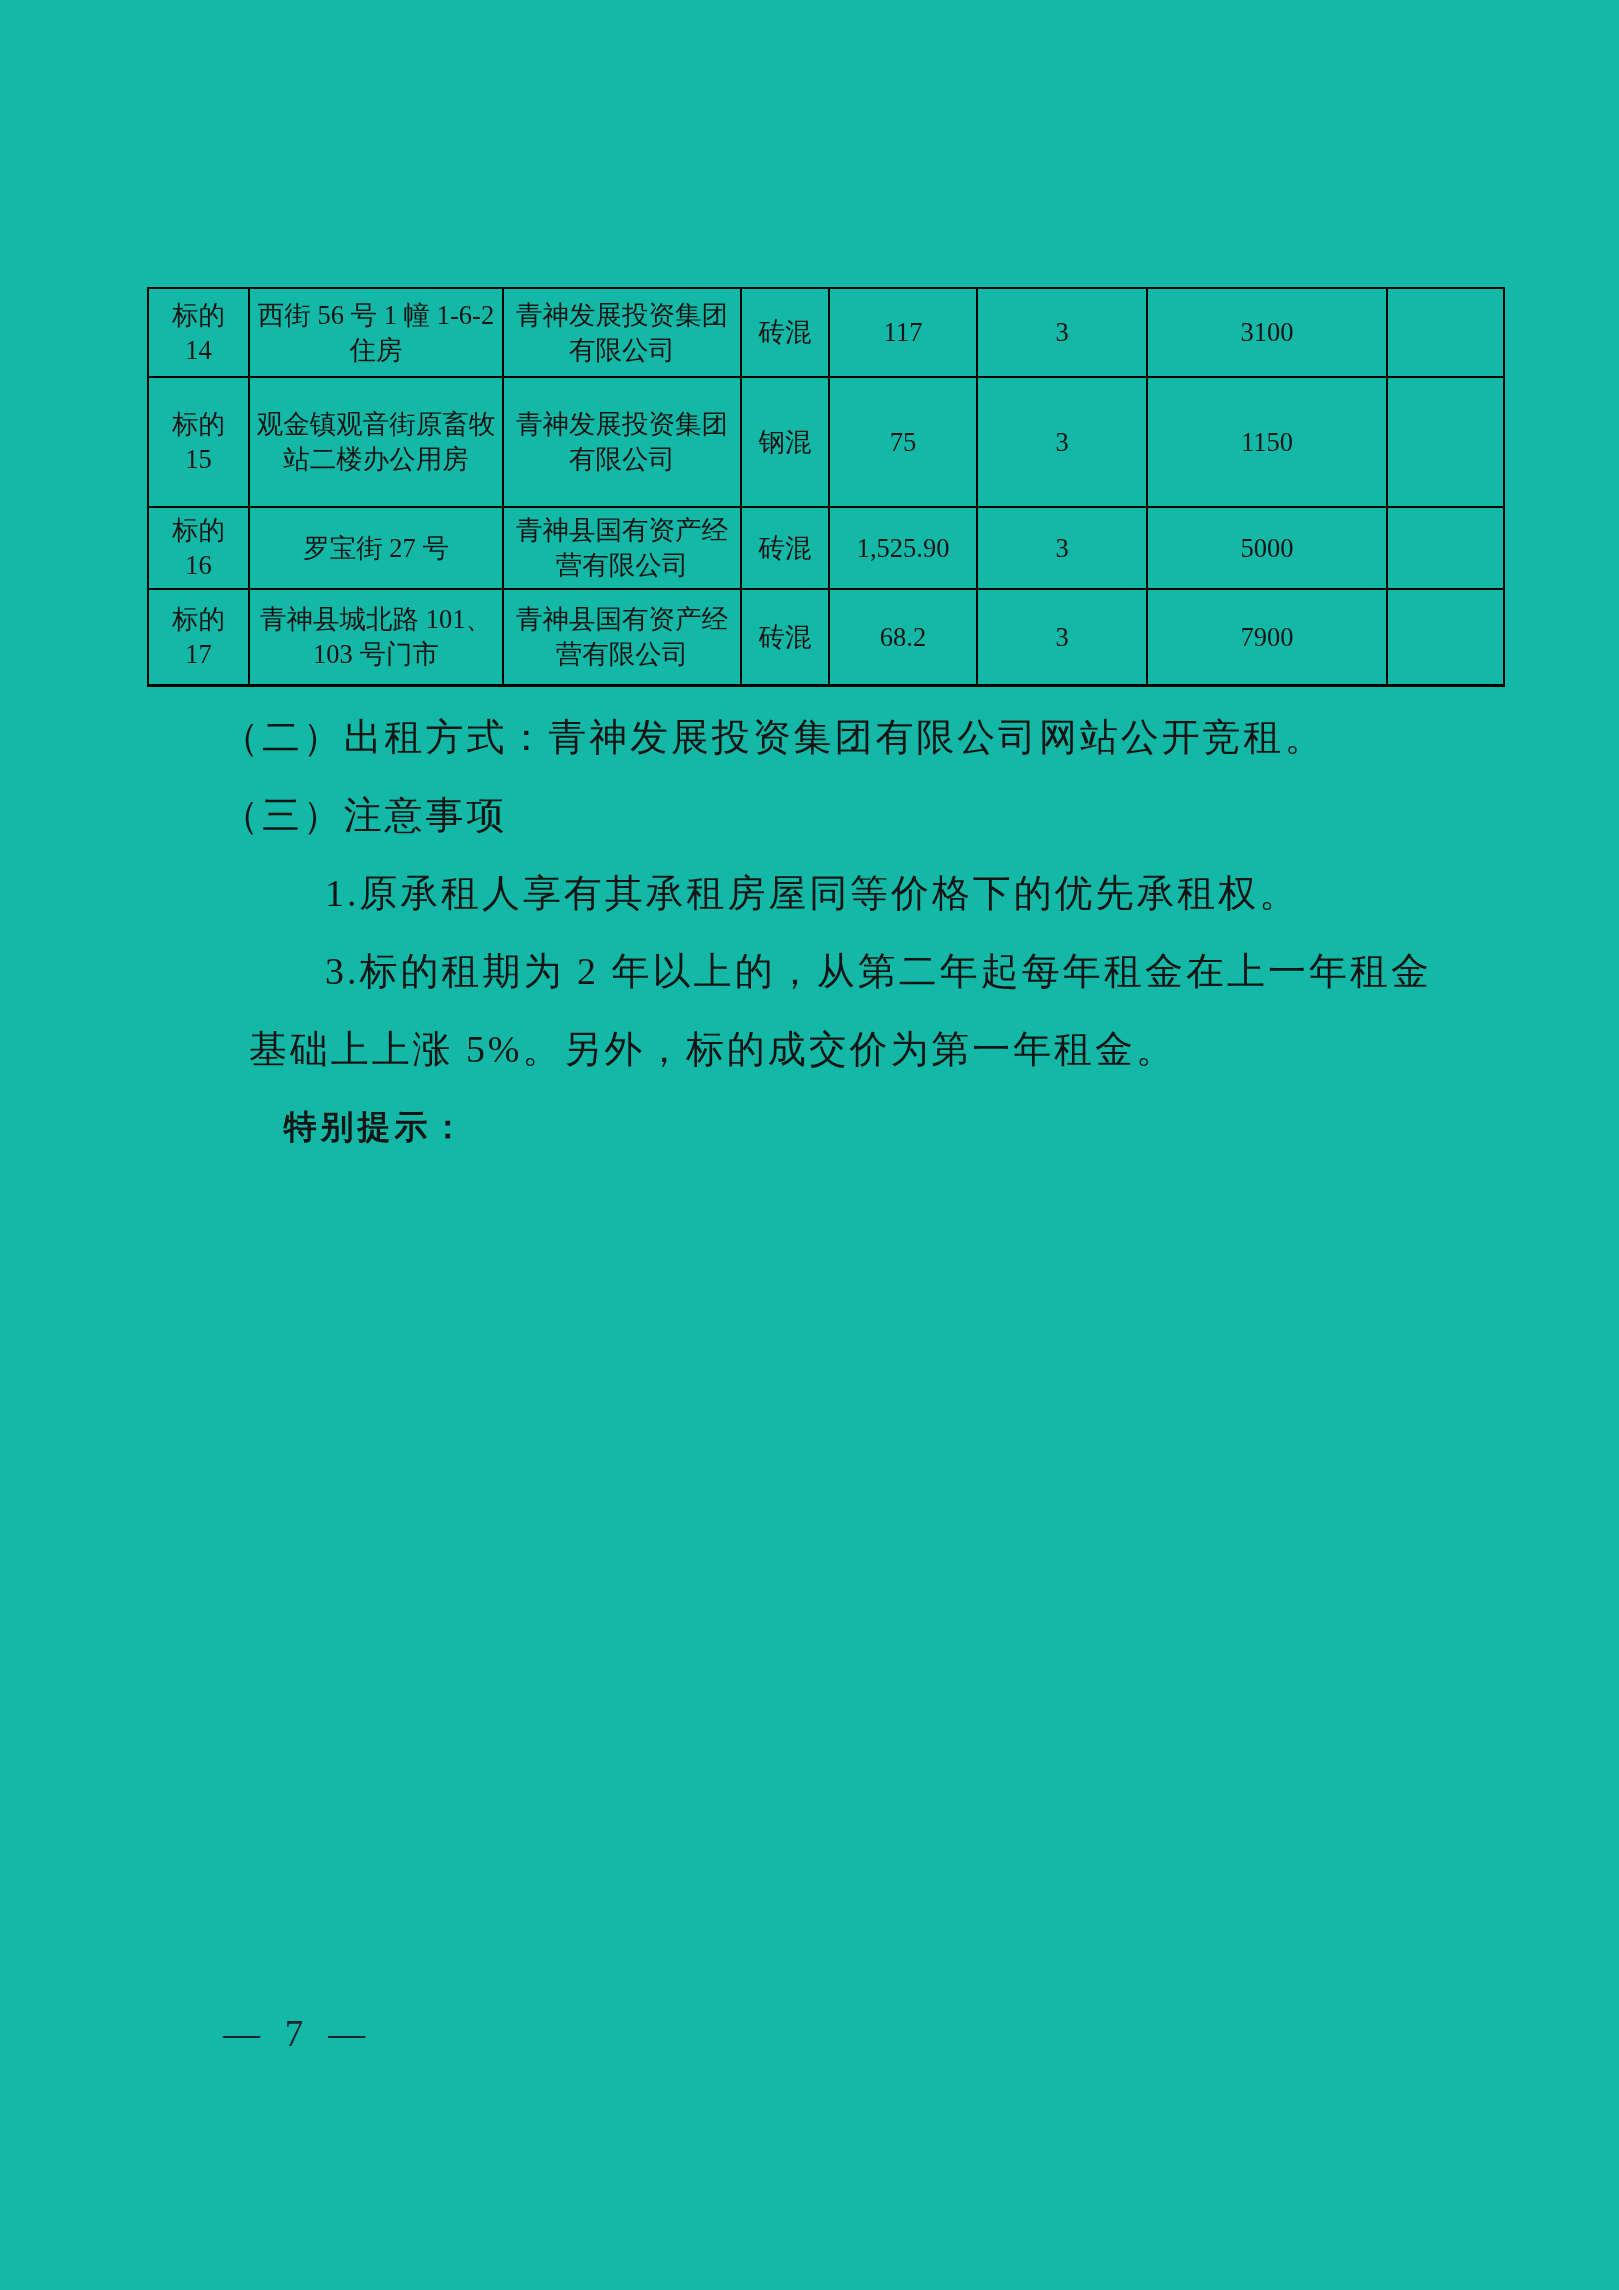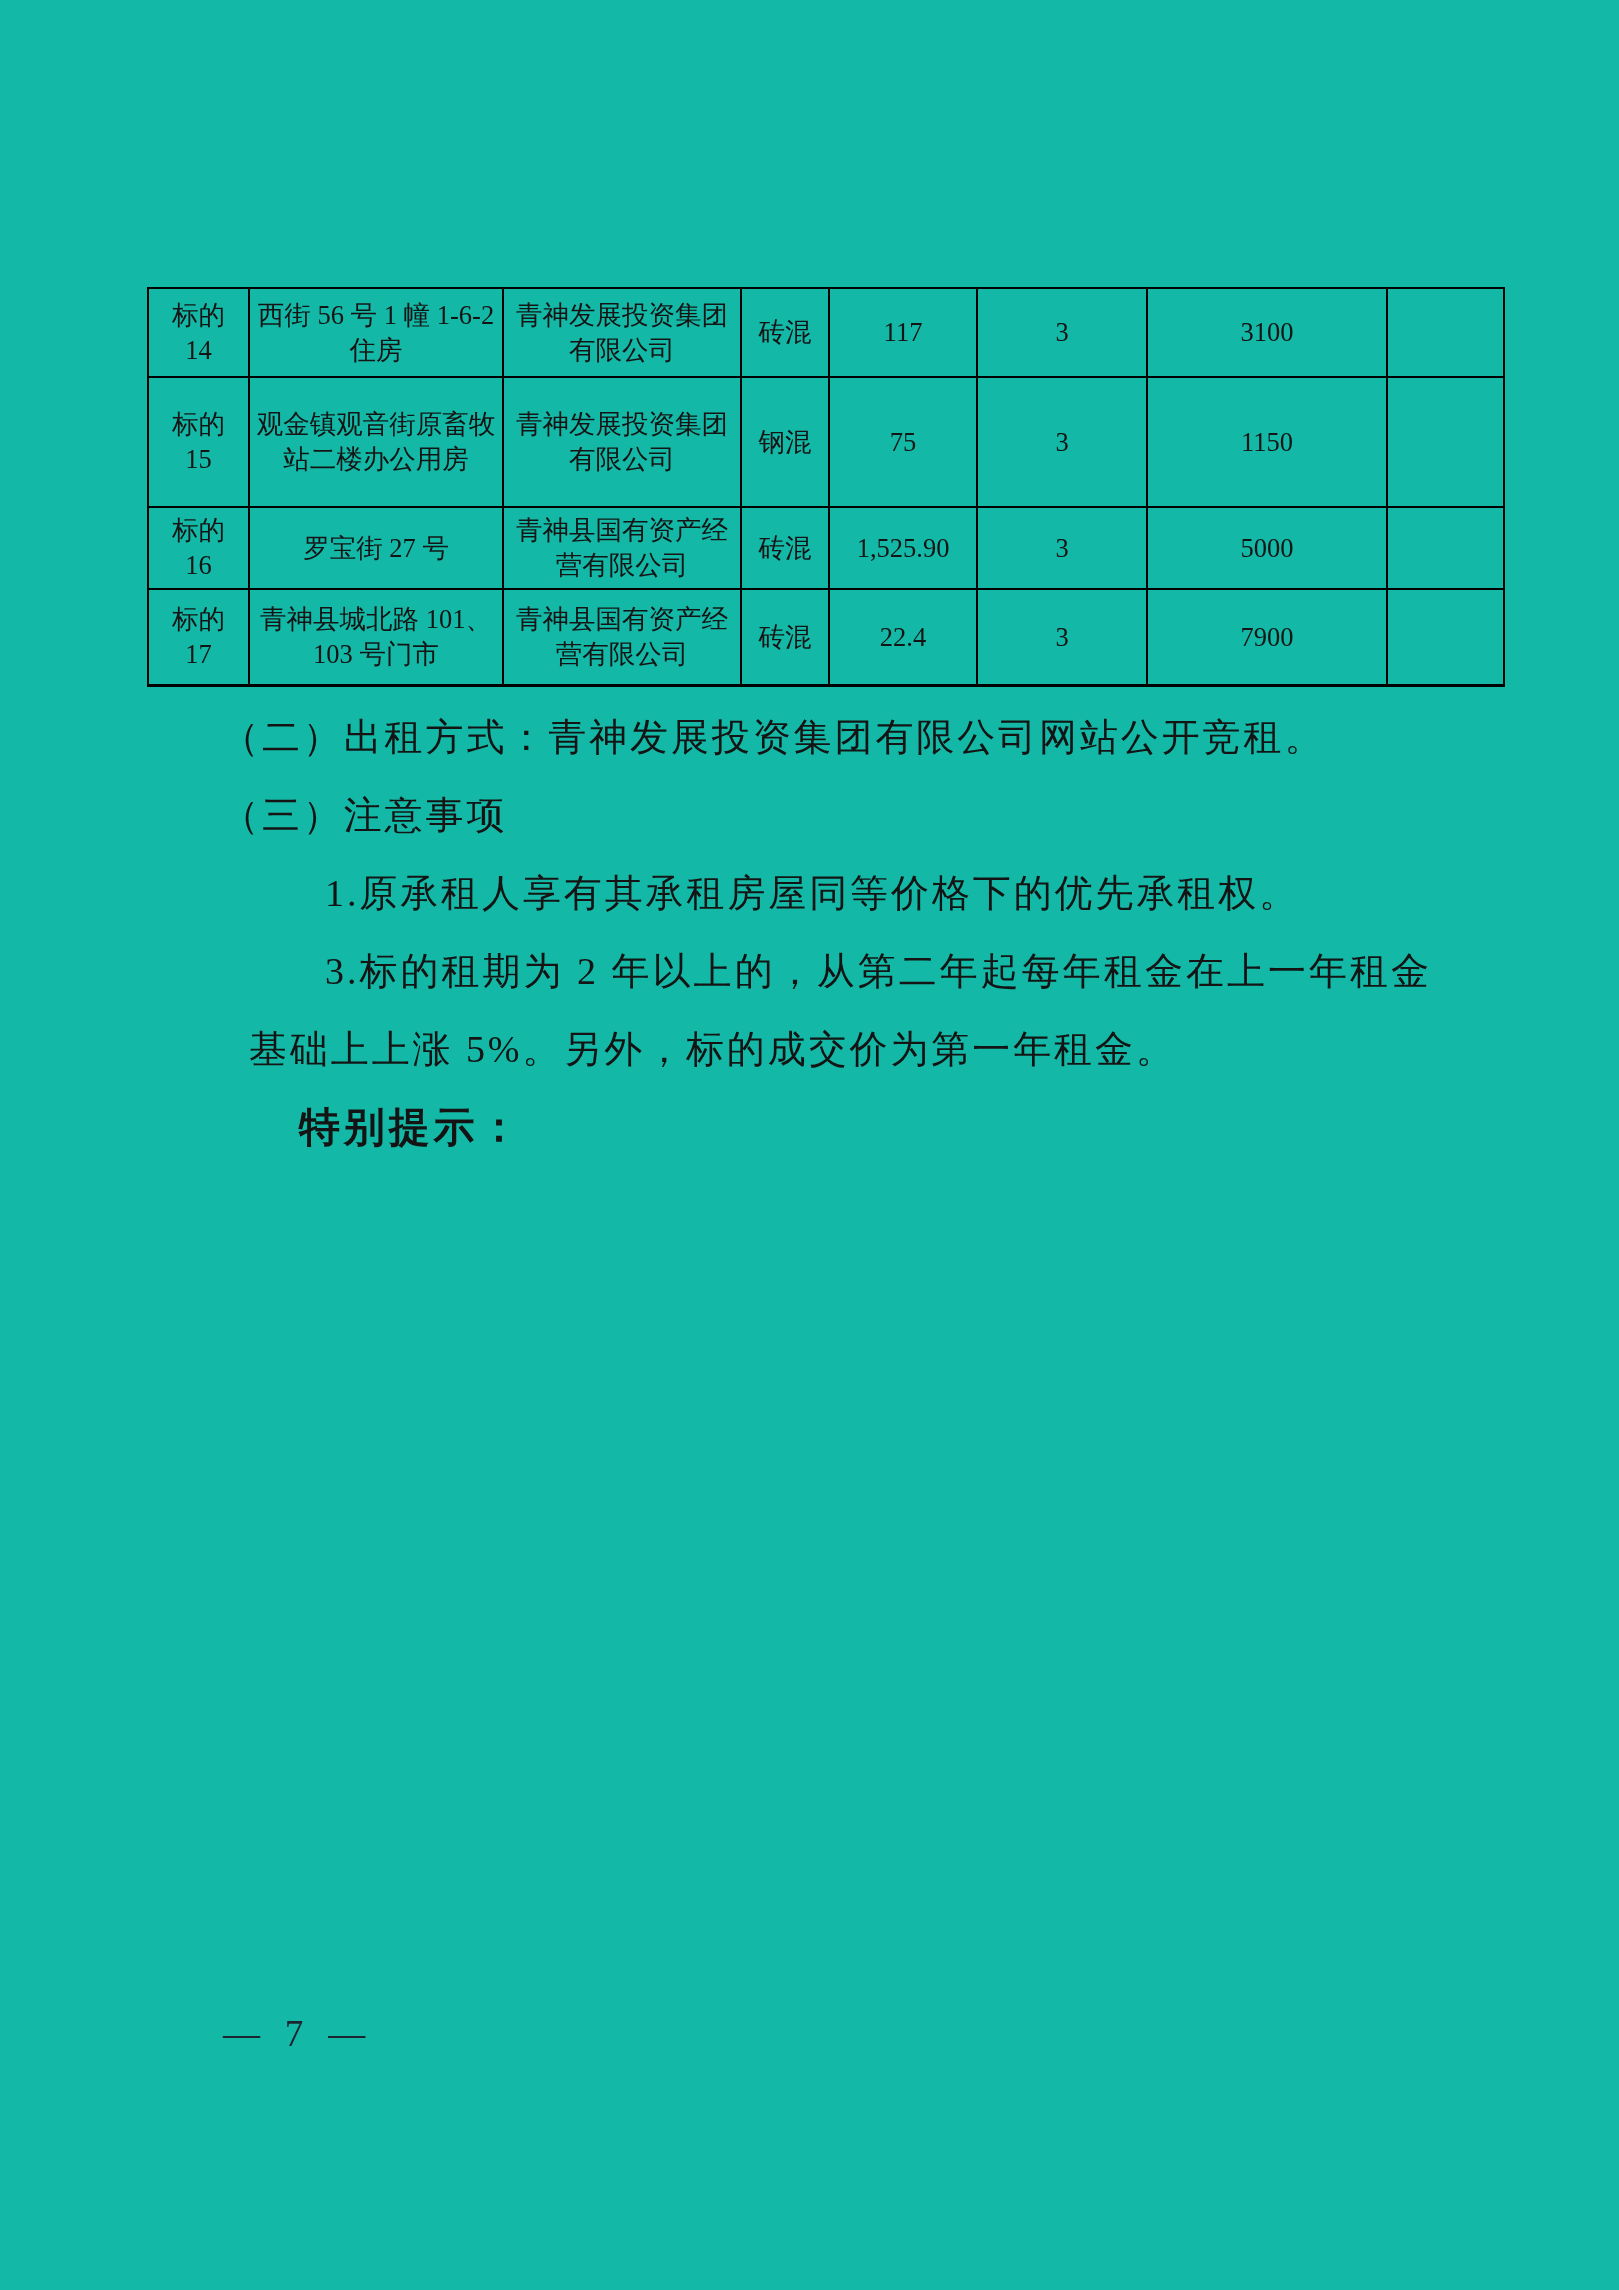--- a/index.html
+++ b/index.html
@@ -49,21 +49,21 @@
     font-size: 38px;
     line-height: 78px;
     letter-spacing: 2.9px;
     text-align: justify;
   }
   .content p { margin: 0; }
   .content p.indent2 { text-indent: 2em; margin-left: 28px; }
   .content p.heading-bold {
     font-family: "Liberation Sans", sans-serif;
     font-weight: bold;
-    font-size: 41px;
+    font-size: 33px;
     text-indent: 1.9em;
     letter-spacing: 3.9px;
   }
 
   
   .footer {
     position: absolute;
     left: 223px;
     top: 1995px;
     font-size: 37px;
@@ -129,21 +129,21 @@
         <td></td>
       </tr>
       <tr class="h3">
         <td class="c-id">
           <span>标的</span>
           <span class="c-num">17</span>
         </td>
         <td>青神县城北路 101、103 号门市</td>
         <td>青神县国有资产经营有限公司</td>
         <td>砖混</td>
-        <td class="c-num">22.4</td>
+        <td class="c-num">68.2</td>
         <td class="c-num">3</td>
         <td class="c-num">7900</td>
         <td></td>
       </tr>
     </tbody>
   </table>
 
   <div class="content">
     <p class="noindent">（二）出租方式：青神发展投资集团有限公司网站公开竞租。</p>
     <p class="noindent">（三）注意事项</p>

